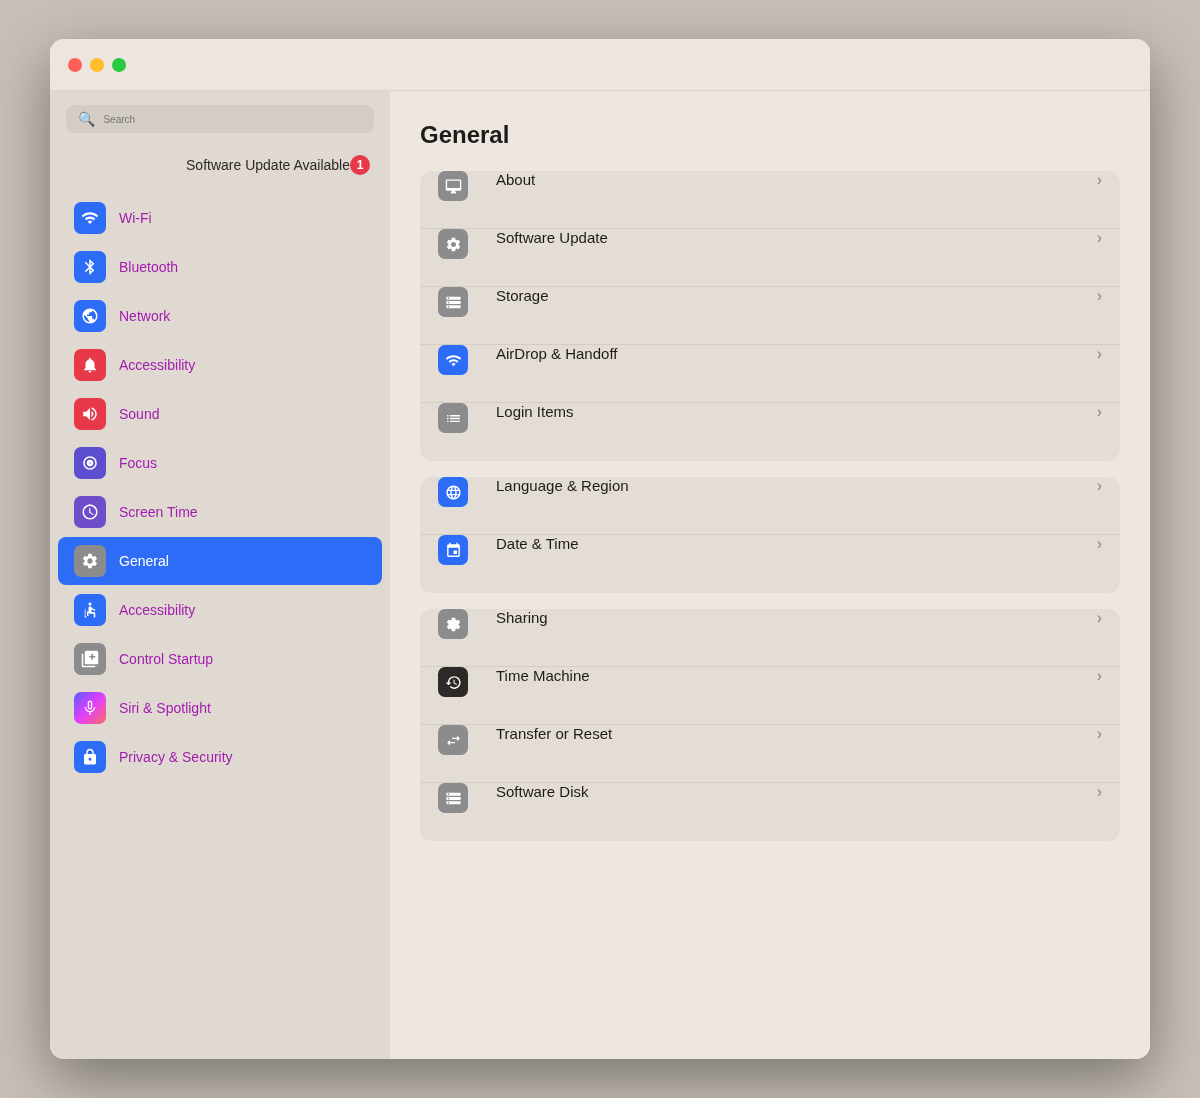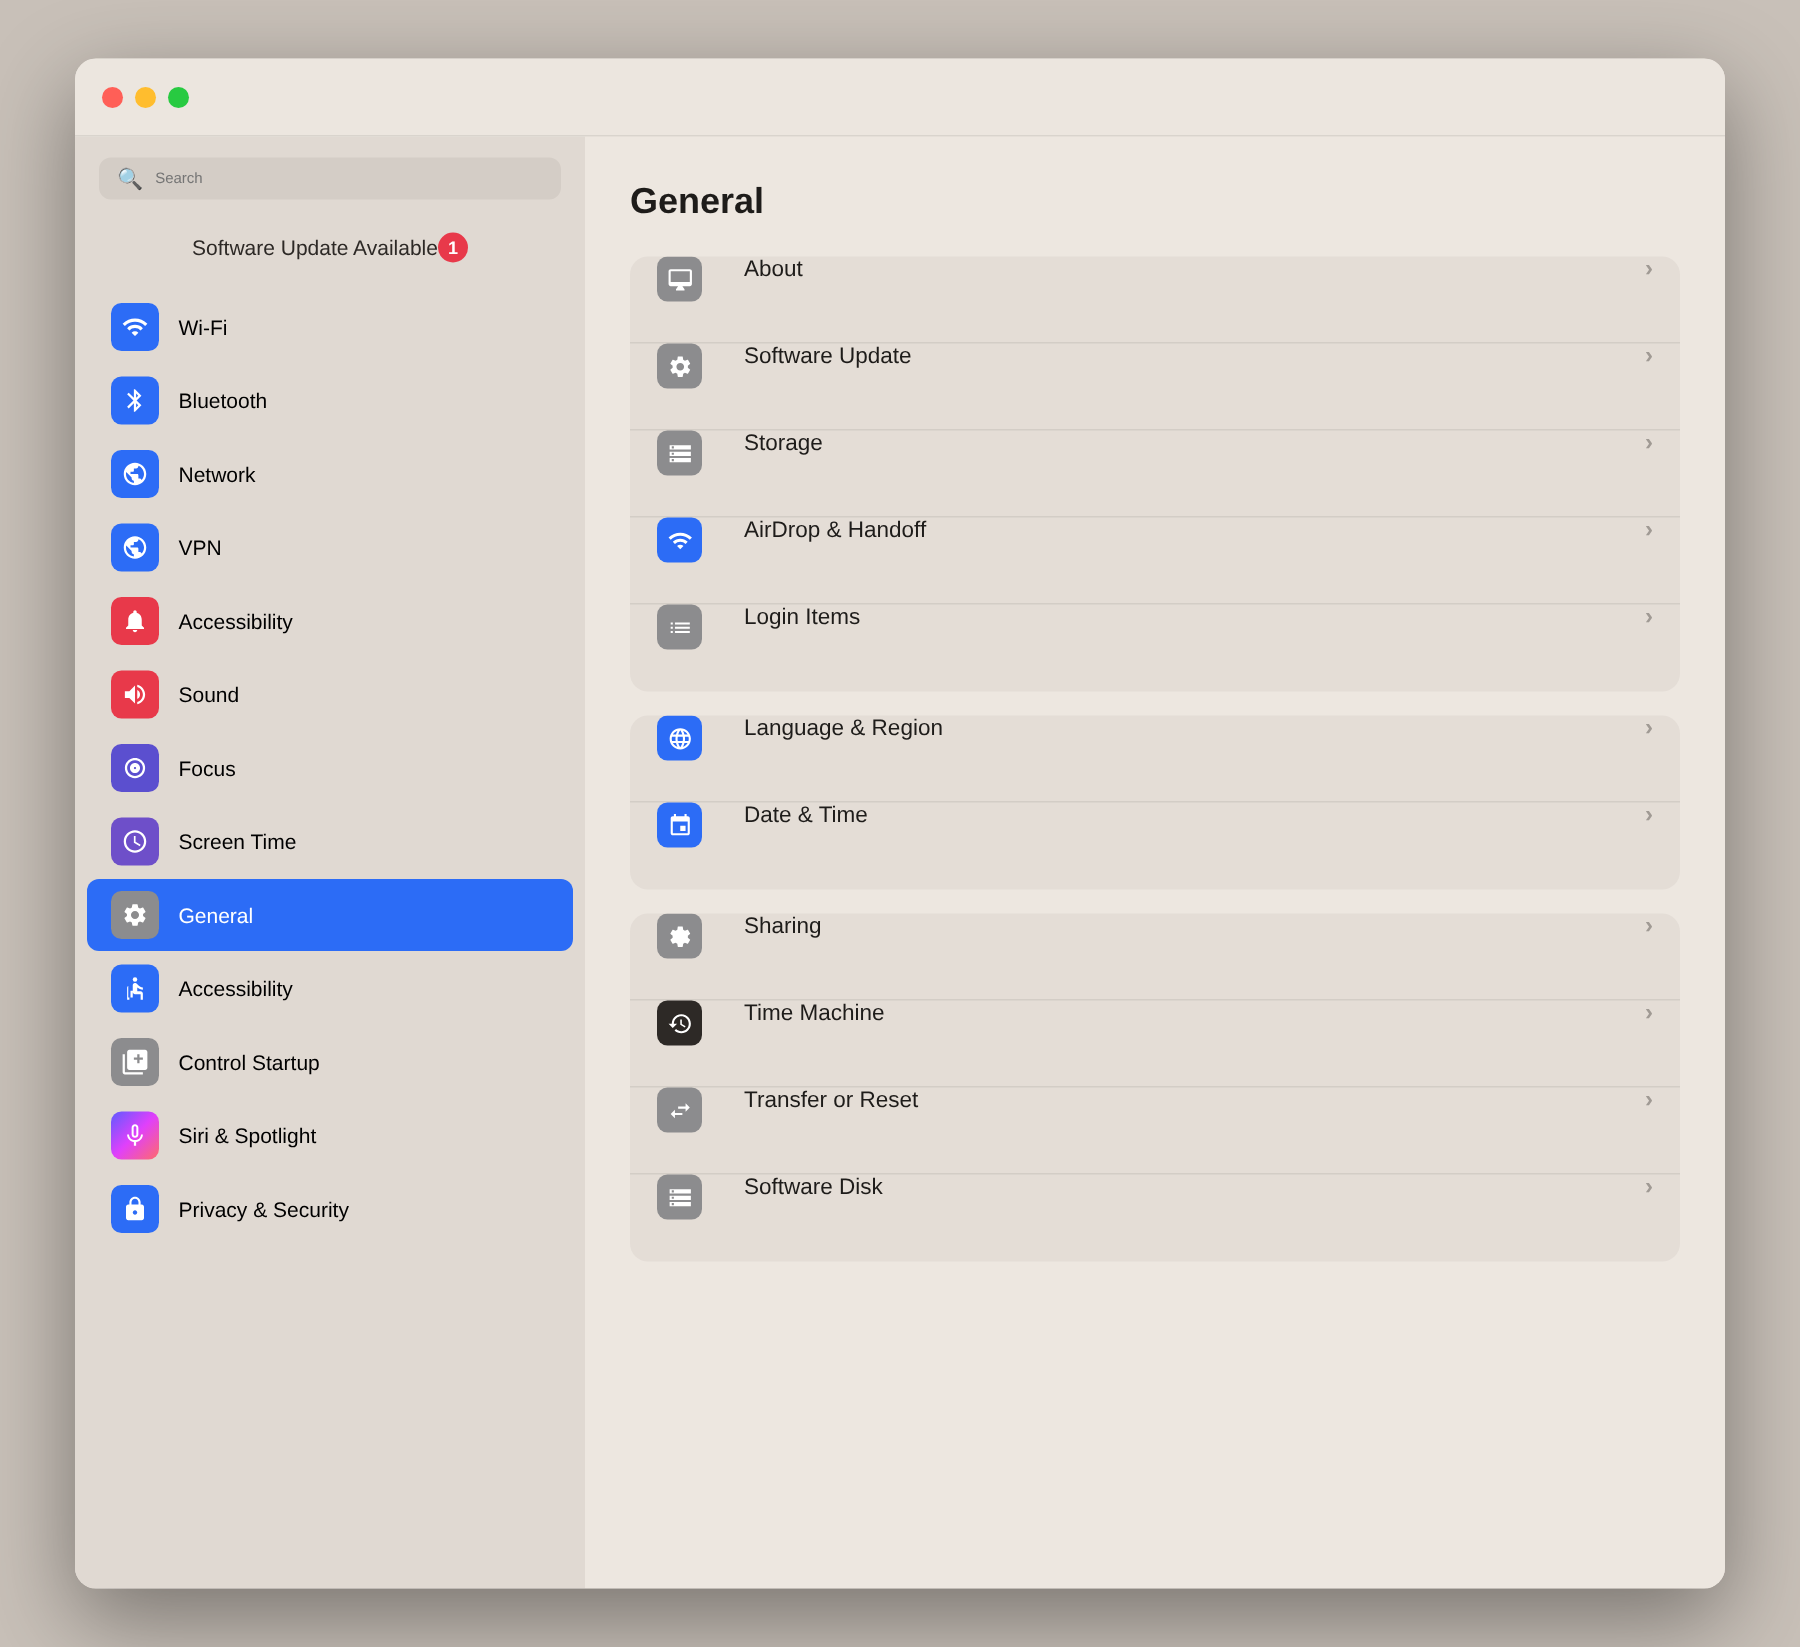--- a/index.html
+++ b/index.html
@@ -82,21 +82,21 @@
       color: #8a8280;
       background: transparent;
       border: none;
       outline: none;
       width: 100%;
     }
 
     .update-banner {
       display: flex;
       align-items: center;
-      justify-content: center;
+      justify-content: flex-end;
       padding: 12px 20px;
       margin: 0 0 6px 0;
     }
     .update-text {
       font-size: 14px;
       font-weight: 500;
       color: #2d2926;
       line-height: 1.3;
     }
     .update-badge {
@@ -133,21 +133,21 @@
       height: 32px;
       border-radius: 7px;
       display: flex;
       align-items: center;
       justify-content: center;
       flex-shrink: 0;
       font-size: 17px;
     }
     .sidebar-label {
       font-size: 14px;
-      color: #000000;
+      color: #a21caf;
       font-weight: 400;
     }
 
     
     .icon-wifi { background: #2c6cf6; }
     .icon-bluetooth { background: #2c6cf6; }
     .icon-network { background: #2c6cf6; }
     .icon-vpn { background: #2c6cf6; }
     .icon-notifications { background: #e8394a; }
     .icon-sound { background: #e8394a; }
@@ -277,28 +277,20 @@
           </div>
           <div class="sidebar-item">
             <div class="sidebar-icon icon-network">
               <svg width="18" height="18" viewBox="0 0 24 24" fill="white">
                 <path d="M12 2C6.48 2 2 6.48 2 12s4.48 10 10 10 10-4.48 10-10S17.52 2 12 2zm-1 17.93c-3.95-.49-7-3.85-7-7.93 0-.62.08-1.21.21-1.79L9 15v1c0 1.1.9 2 2 2v1.93zm6.9-2.54c-.26-.81-1-1.39-1.9-1.39h-1v-3c0-.55-.45-1-1-1H8v-2h2c.55 0 1-.45 1-1V7h2c1.1 0 2-.9 2-2v-.41c2.93 1.19 5 4.06 5 7.41 0 2.08-.8 3.97-2.1 5.39z"></path>
               </svg>
             </div>
             <span class="sidebar-label">Network</span>
           </div>
           <div class="sidebar-item">
-            <div class="sidebar-icon icon-vpn">
-              <svg width="18" height="18" viewBox="0 0 24 24" fill="white">
-                <path d="M12 2C6.48 2 2 6.48 2 12s4.48 10 10 10 10-4.48 10-10S17.52 2 12 2zm-1 17.93c-3.95-.49-7-3.85-7-7.93 0-.62.08-1.21.21-1.79L9 15v1c0 1.1.9 2 2 2v1.93zm6.9-2.54c-.26-.81-1-1.39-1.9-1.39h-1v-3c0-.55-.45-1-1-1H8v-2h2c.55 0 1-.45 1-1V7h2c1.1 0 2-.9 2-2v-.41c2.93 1.19 5 4.06 5 7.41 0 2.08-.8 3.97-2.1 5.39z"></path>
-              </svg>
-            </div>
-            <span class="sidebar-label">VPN</span>
-          </div>
-          <div class="sidebar-item">
             <div class="sidebar-icon icon-notifications">
               <svg width="18" height="18" viewBox="0 0 24 24" fill="white">
                 <path d="M12 22c1.1 0 2-.9 2-2h-4c0 1.1.9 2 2 2zm6-6v-5c0-3.07-1.64-5.64-4.5-6.32V4c0-.83-.67-1.5-1.5-1.5s-1.5.67-1.5 1.5v.68C7.63 5.36 6 7.92 6 11v5l-2 2v1h16v-1l-2-2z"></path>
               </svg>
             </div>
             <span class="sidebar-label">Accessibility</span>
           </div>
           <div class="sidebar-item">
             <div class="sidebar-icon icon-sound">
               <svg width="18" height="18" viewBox="0 0 24 24" fill="white">

